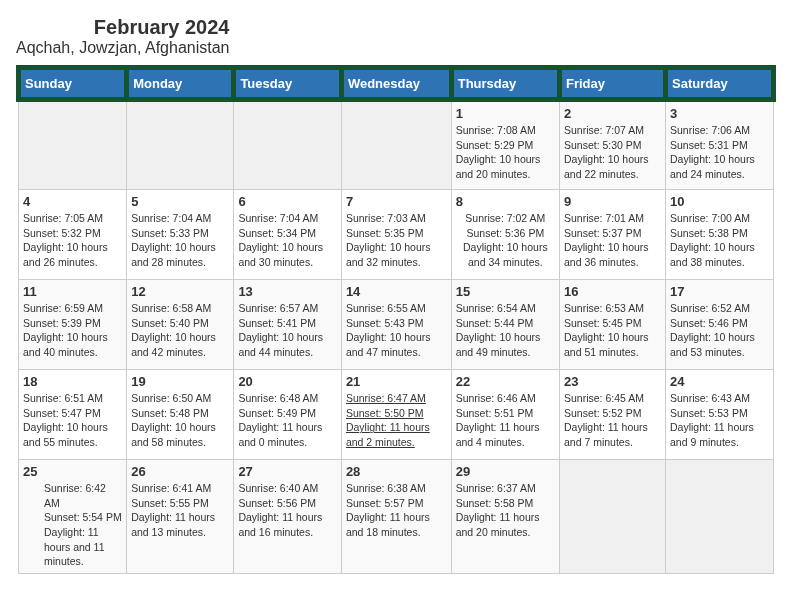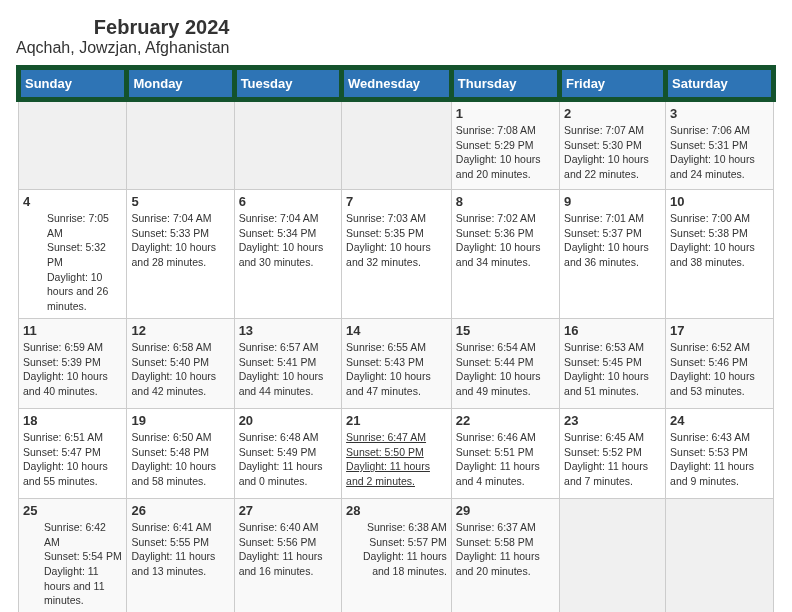--- a/index.html
+++ b/index.html
@@ -133,21 +133,21 @@
         <td>
           <span class="day-number">3</span>
           <div class="day-info" style="white-space: pre-line;">Sunrise: 7:06 AM
 Sunset: 5:31 PM
 Daylight: 10 hours and 24 minutes.</div>
         </td>
       </tr>
       <tr>
         <td>
           <span class="day-number">4</span>
-          <div class="day-info" style="white-space: pre-line; margin-left: 24px;">Sunrise: 7:05 AM
+          <div class="day-info" style="white-space: pre-line;">Sunrise: 7:05 AM
 Sunset: 5:32 PM
 Daylight: 10 hours and 26 minutes.</div>
         </td>
         <td>
           <span class="day-number">5</span>
           <div class="day-info" style="white-space: pre-line;">Sunrise: 7:04 AM
 Sunset: 5:33 PM
 Daylight: 10 hours and 28 minutes.</div>
         </td>
         <td>
@@ -157,21 +157,21 @@
 Daylight: 10 hours and 30 minutes.</div>
         </td>
         <td>
           <span class="day-number">7</span>
           <div class="day-info" style="white-space: pre-line;">Sunrise: 7:03 AM
 Sunset: 5:35 PM
 Daylight: 10 hours and 32 minutes.</div>
         </td>
         <td>
           <span class="day-number">8</span>
-          <div class="day-info" style="white-space: pre-line;">Sunrise: 7:02 AM
+          <div class="day-info" style="white-space: pre-line; text-align: center;">Sunrise: 7:02 AM
 Sunset: 5:36 PM
 Daylight: 10 hours and 34 minutes.</div>
         </td>
         <td>
           <span class="day-number">9</span>
           <div class="day-info" style="white-space: pre-line;">Sunrise: 7:01 AM
 Sunset: 5:37 PM
 Daylight: 10 hours and 36 minutes.</div>
         </td>
         <td>
@@ -283,21 +283,21 @@
 Daylight: 11 hours and 13 minutes.</div>
         </td>
         <td>
           <span class="day-number">27</span>
           <div class="day-info" style="white-space: pre-line;">Sunrise: 6:40 AM
 Sunset: 5:56 PM
 Daylight: 11 hours and 16 minutes.</div>
         </td>
         <td>
           <span class="day-number">28</span>
-          <div class="day-info" style="white-space: pre-line; text-align: right;">Sunrise: 6:38 AM
+          <div class="day-info" style="white-space: pre-line;">Sunrise: 6:38 AM
 Sunset: 5:57 PM
 Daylight: 11 hours and 18 minutes.</div>
         </td>
         <td>
           <span class="day-number">29</span>
           <div class="day-info" style="white-space: pre-line;">Sunrise: 6:37 AM
 Sunset: 5:58 PM
 Daylight: 11 hours and 20 minutes.</div>
         </td>
         <td class="empty-cell"></td>

